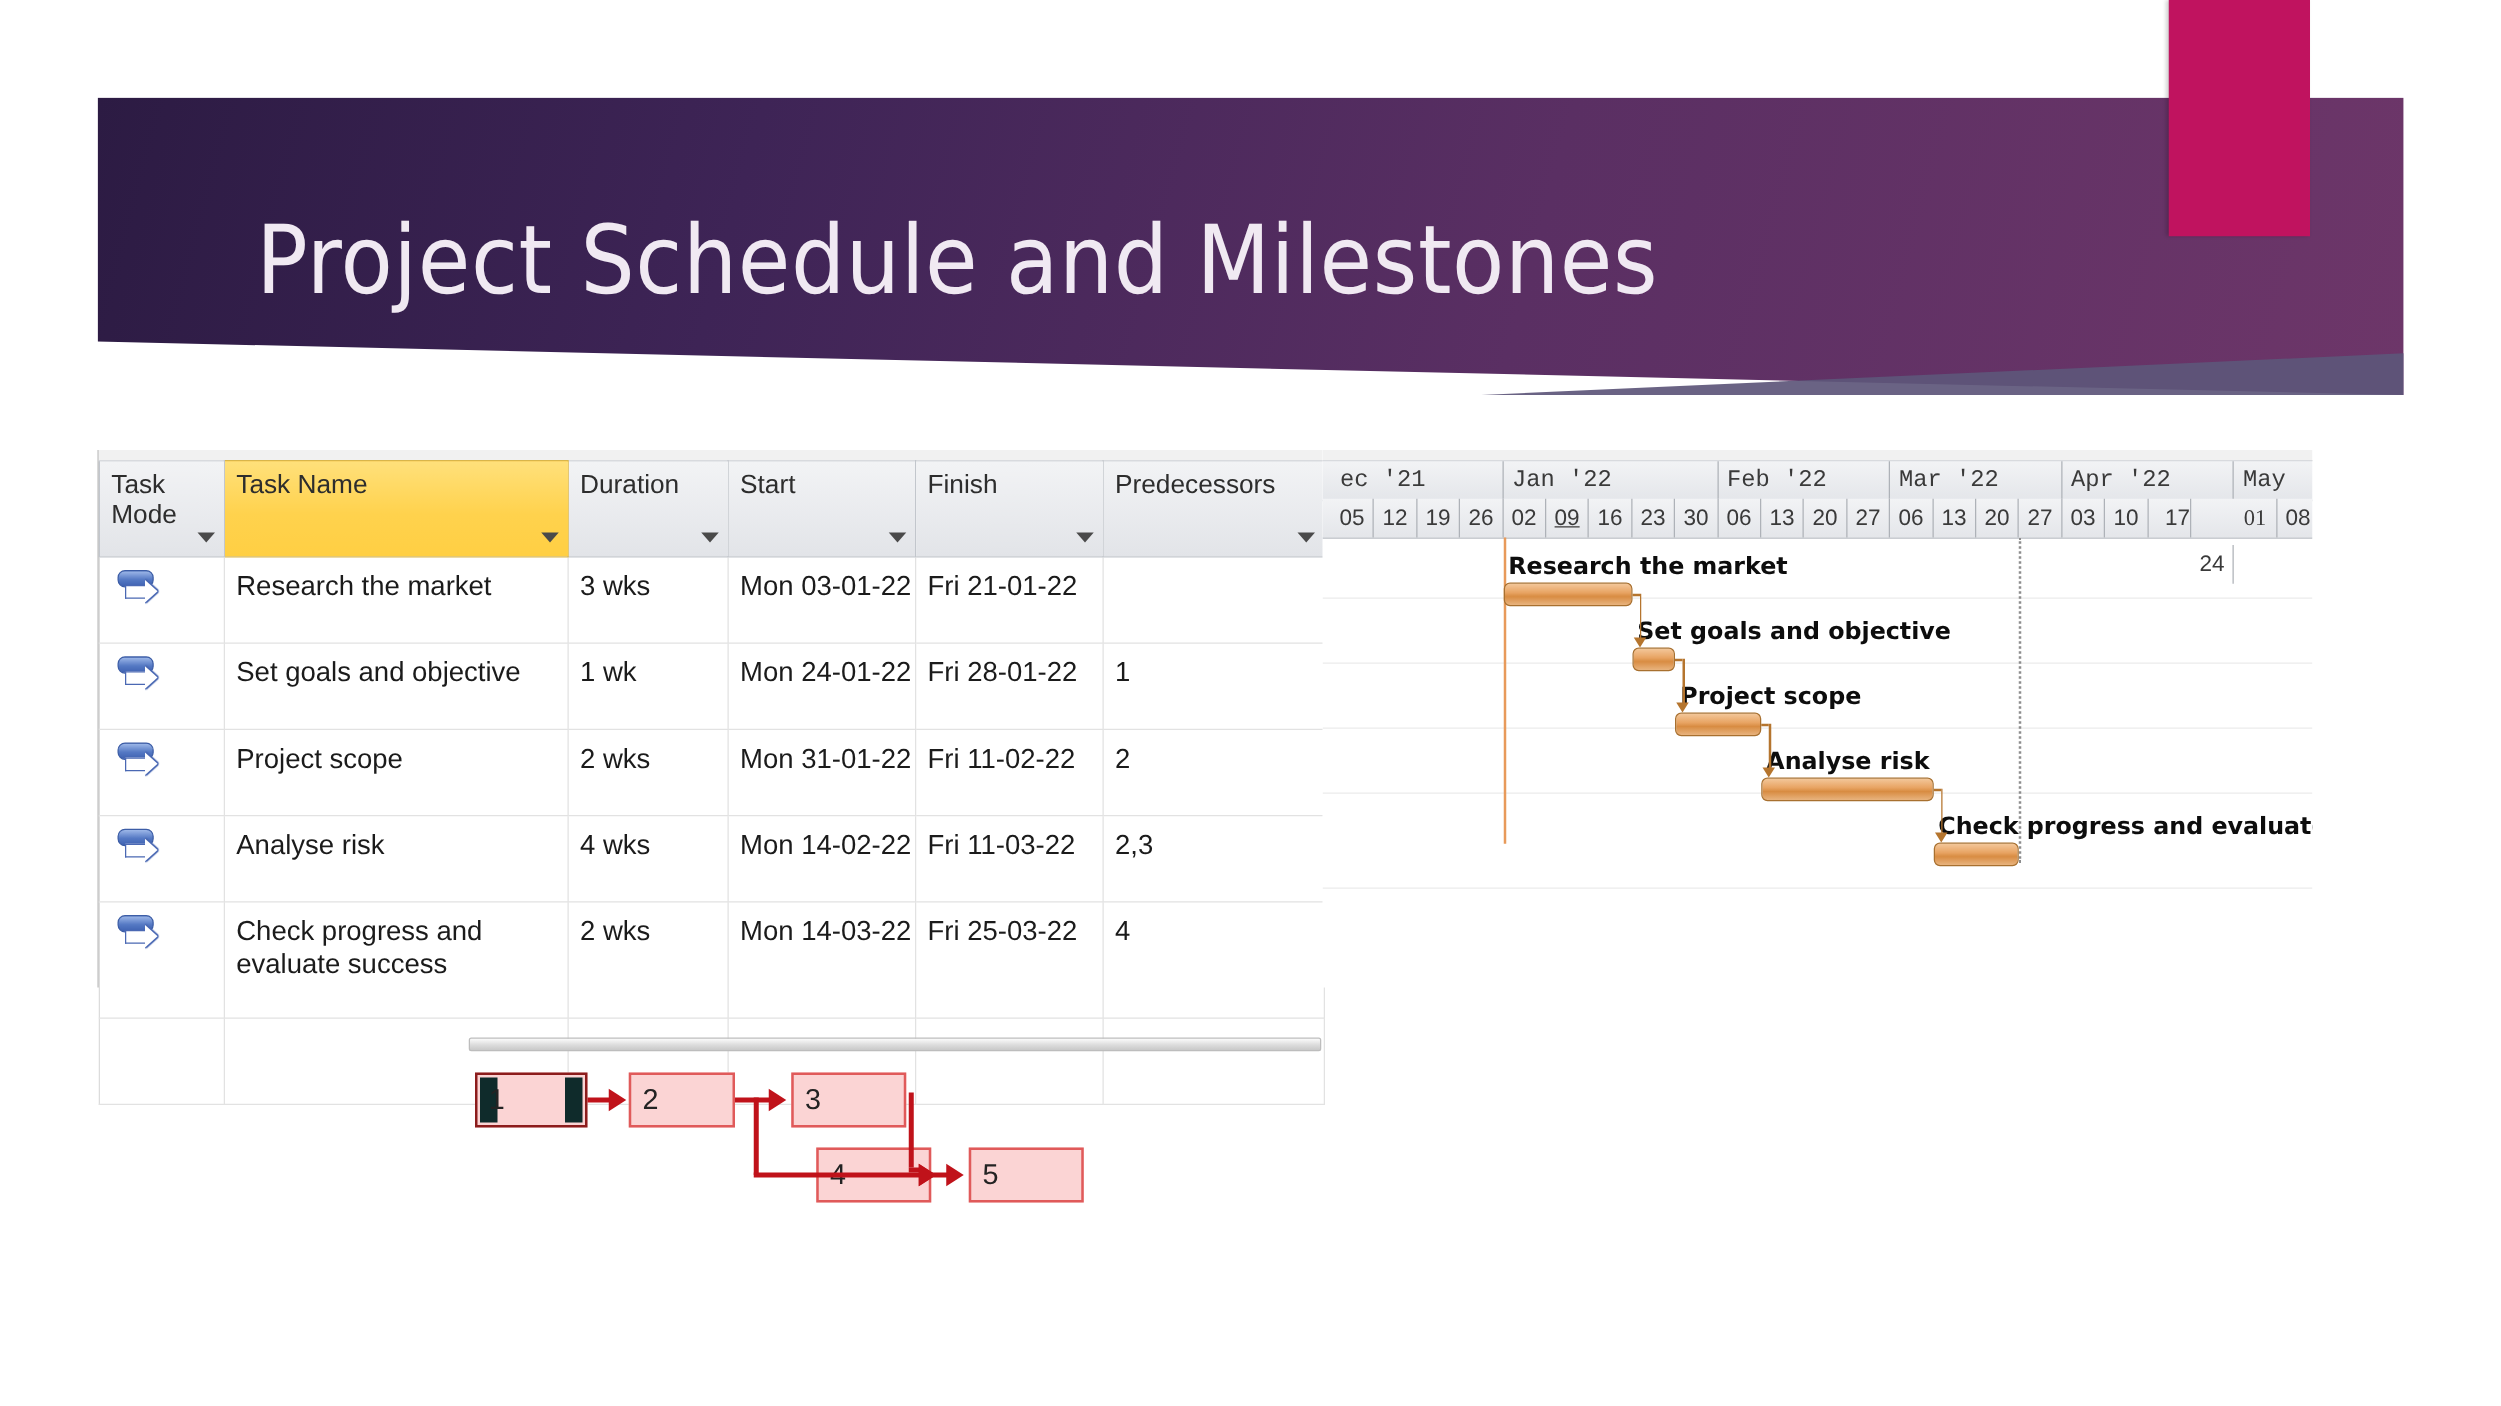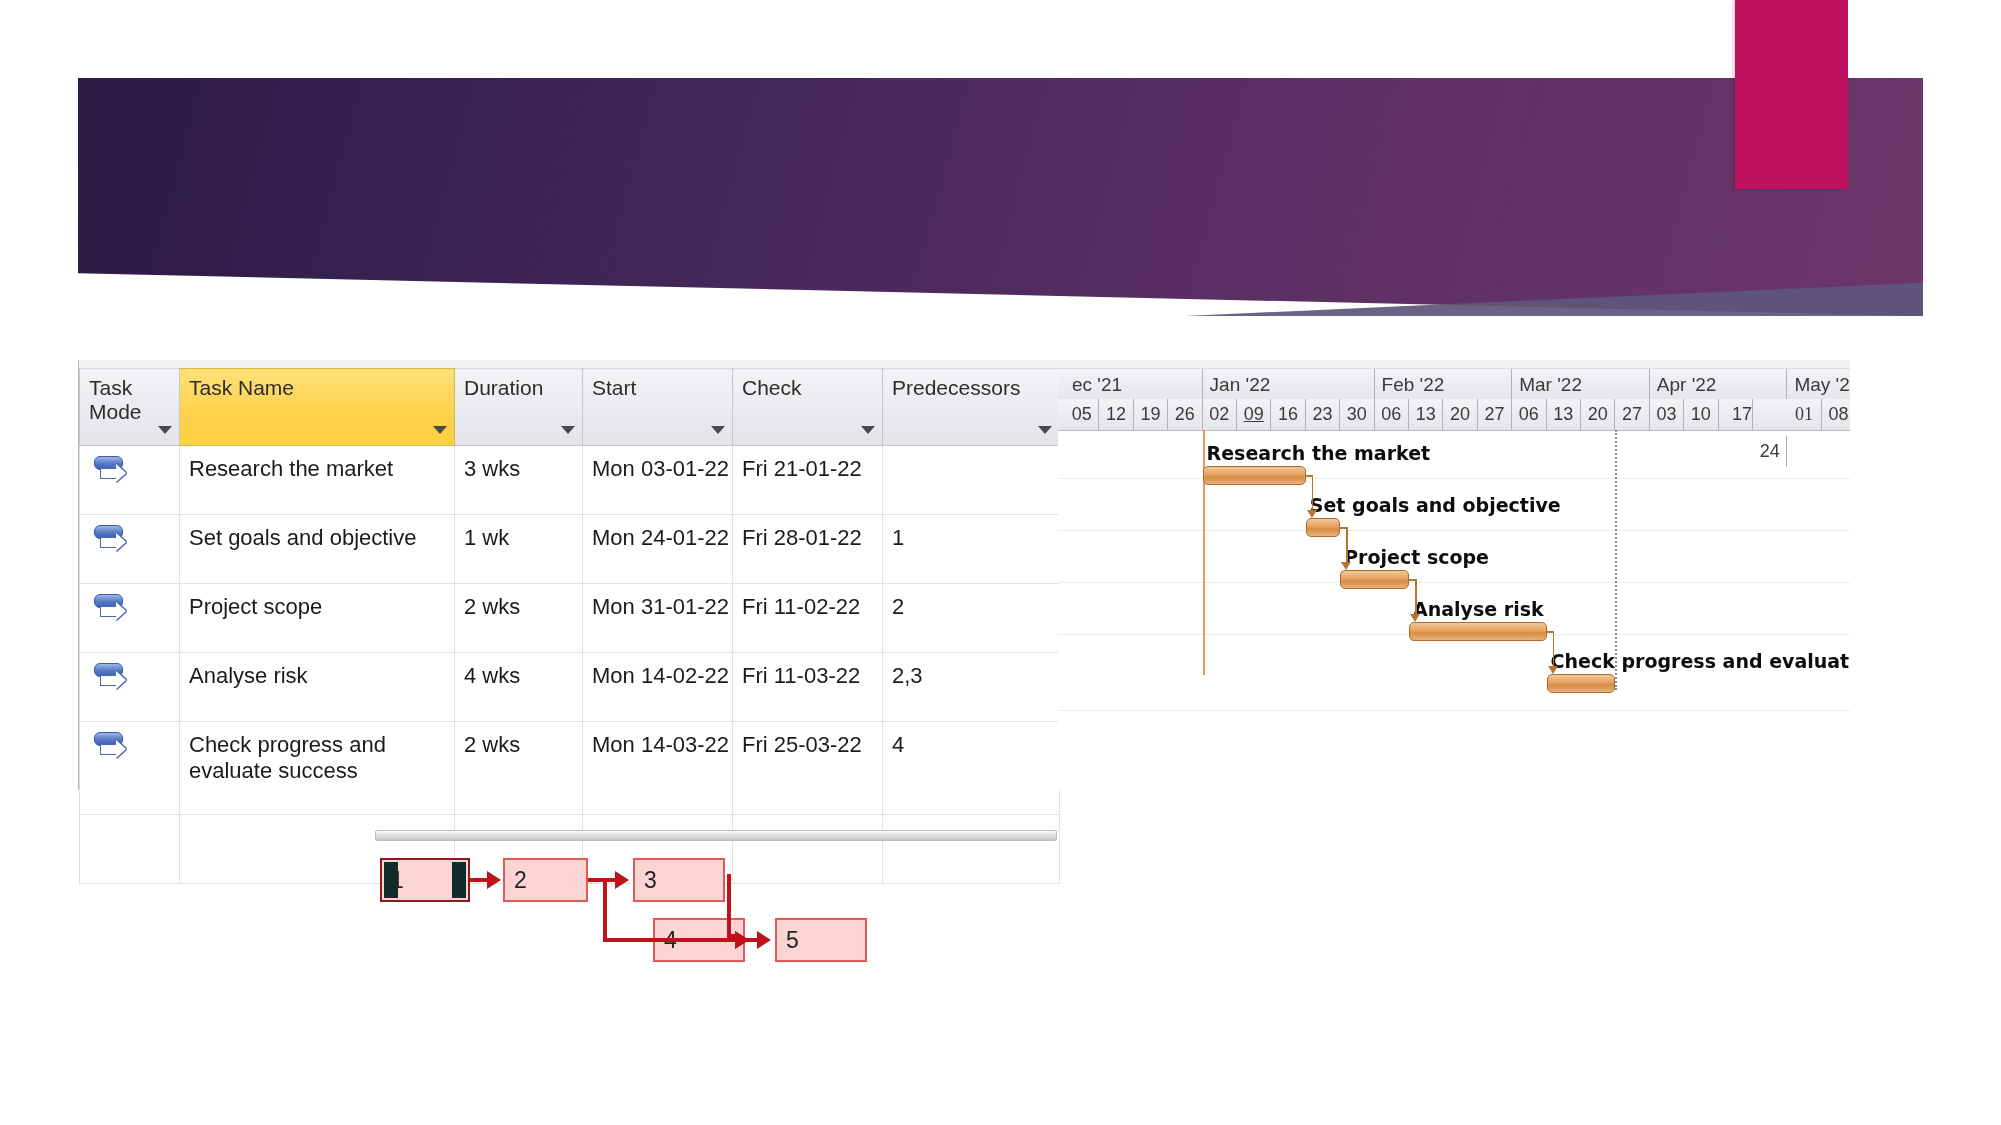--- a/index.html
+++ b/index.html
@@ -94,21 +94,21 @@
   }
 
   
   #gantt-pane{
     position:absolute;left:980px;top:0;width:792px;height:430px;
     background:#fff;overflow:hidden;
   }
   #gantt-topbar{position:absolute;left:0;top:0;width:792px;height:8px;background:#f1f1f1;border-bottom:1px solid #c9c9c9;}
   #ts-months{position:absolute;left:0;top:8px;height:31px;width:792px;
     background:linear-gradient(180deg,#f2f3f5 0%,#e4e6ea 100%);
-    border-top:1px solid #d8dade;border-bottom:1px solid #c2c6cc;}
+    border-top:1px solid #d8dade;border-bottom:1px solid #c2c6cc;font-family:Liberation Mono, monospace;}
   #ts-weeks{position:absolute;left:0;top:39px;height:31px;width:792px;
     background:linear-gradient(180deg,#f2f3f5 0%,#e4e6ea 100%);
     border-bottom:1px solid #b9bdc3;}
   .ts-month,.ts-week{
     position:absolute;top:0;height:100%;box-sizing:border-box;
     border-right:1px solid #aeb2b8;
     font-size:19px;color:#3a3a3a;line-height:31px;
   }
   .ts-month{padding-left:7px;}
   .ts-week{text-align:center;font-size:18px;}
@@ -163,20 +163,21 @@
     border-left:14px solid #c0121a;
   }
 </style>
 </head>
 <body>
 
 <div id="banner-wrap">
   <div id="banner-shape"></div>
   <div id="banner-swoosh"></div>
   <div id="accent-rect"></div>
+  <div id="slide-title">Project Schedule and Milestones</div>
 </div>
 
 <div id="project-window">
 
   <div id="grid-pane">
     <div id="grid-topbar"></div>
     <table class="grid">
       <colgroup>
         <col class="c-mode">
           <col class="c-name">
@@ -197,21 +198,21 @@
           </th>
           <th>
             <span>Duration</span>
             <span class="hdr-caret"></span>
           </th>
           <th>
             <span>Start</span>
             <span class="hdr-caret"></span>
           </th>
           <th>
-            <span>Check</span>
+            <span>Finish</span>
             <span class="hdr-caret"></span>
           </th>
           <th>
             <span>Predecessors</span>
             <span class="hdr-caret"></span>
           </th>
         </tr>
       </thead>
       <tbody id="grid-body">
           <tr>

